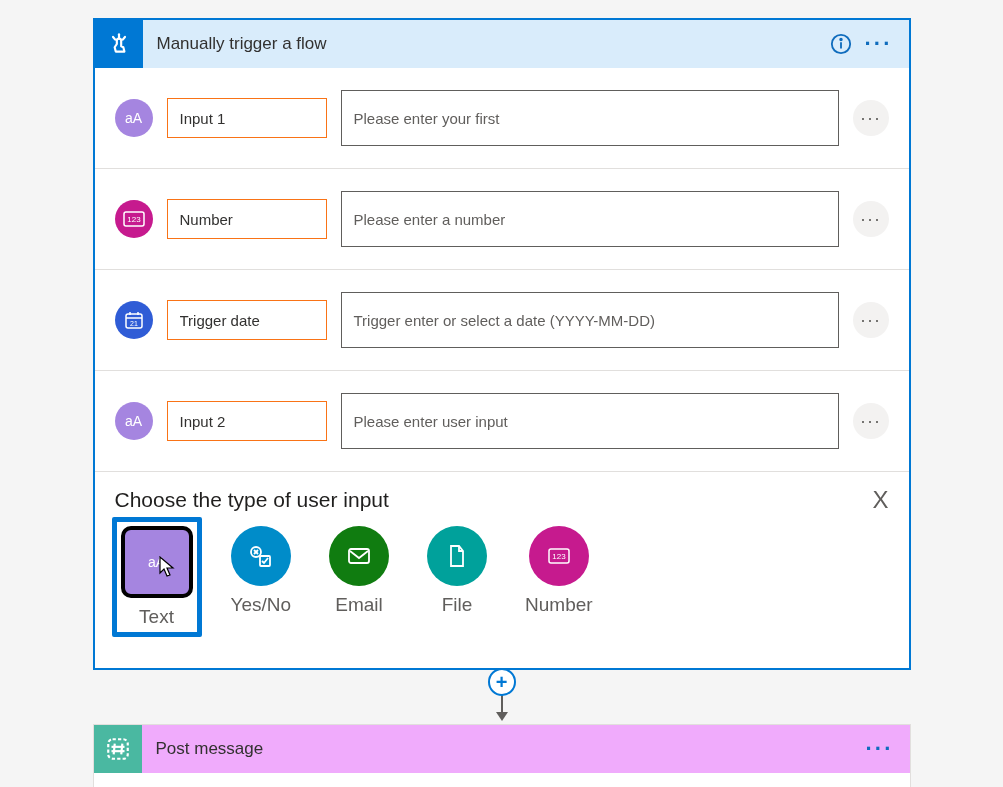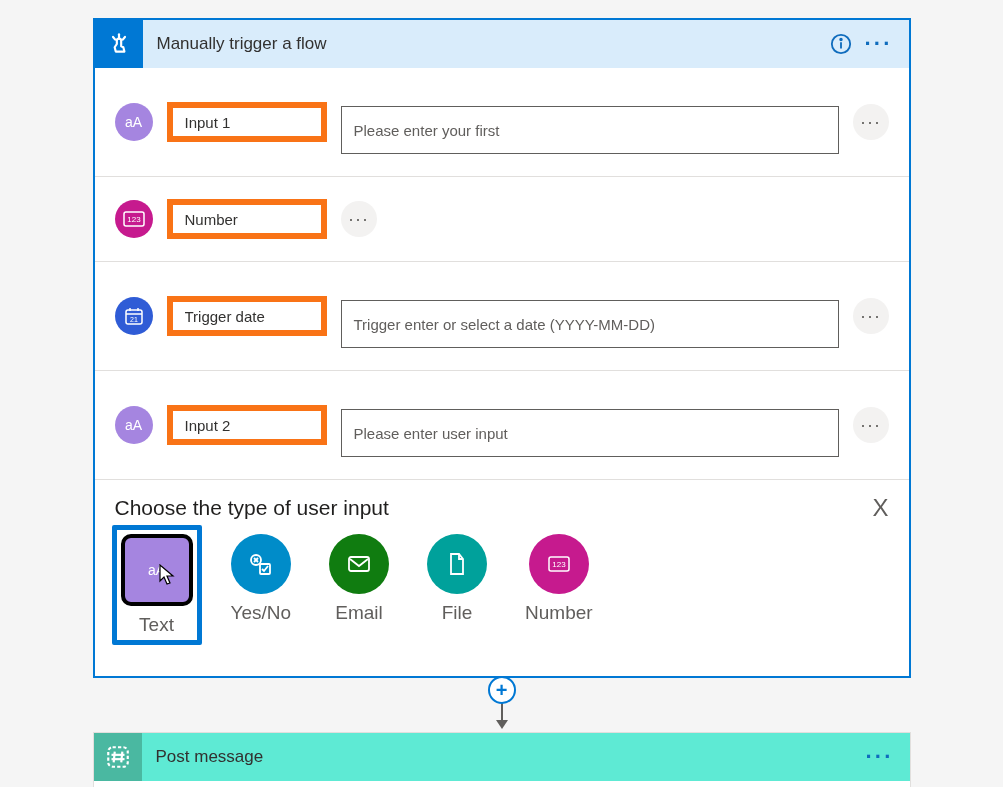--- a/index.html
+++ b/index.html
@@ -97,37 +97,36 @@
       color: #fff;
       flex-shrink: 0;
       font-size: 14px;
     }
     .badge-text { background: #a585e0; }
     .badge-number { background: #c61a8e; }
     .badge-date { background: #2f5cd6; }
     .input-name {
       width: 160px;
       height: 40px;
-      border: 6px solid #f97316;
+      border: 1px solid #f97316;
       padding: 0 12px;
       font-size: 15px;
       color: #323130;
       background: #fff;
     }
     .input-placeholder {
       flex: 1;
-      height: 48px;
+      height: 56px;
       border: 1px solid #605e5c;
       padding: 0 12px;
       font-size: 15px;
       color: #605e5c;
       background: #fff;
       display: flex;
       align-items: center;
-      margin-top: 16px;
     }
     .row-menu {
       width: 36px;
       height: 36px;
       border-radius: 50%;
       background: #f3f2f1;
       display: flex;
       align-items: center;
       justify-content: center;
       color: #605e5c;
@@ -225,21 +224,21 @@
     }
     .arrow-down {
       margin-top: -2px;
       color: #605e5c;
     }
     .post-card {
       border: 1px solid #e1dfdd;
       margin-top: 2px;
     }
     .post-card .card-header {
-      background: #5eead4;
+      background: #f0abfc;
     }
     .post-card .header-icon {
       background: #4ab8a1;
       color: #fff;
     }
     .post-body {
       padding: 14px 20px 10px 20px;
     }
     .post-field {
       width: 610px;
@@ -291,20 +290,21 @@
           <div class="row-menu">···</div>
         </div>
         <div class="input-row">
           <div class="round-badge badge-number">
             <svg width="22" height="16" viewBox="0 0 22 16">
               <rect x="1" y="1" width="20" height="14" rx="2" fill="none" stroke="#fff" stroke-width="1.5"></rect>
               <text x="11" y="11" text-anchor="middle" fill="#fff" font-size="8" font-family="sans-serif">123</text>
             </svg>
           </div>
           <input class="input-name" value="Number" style="">
+          <div class="input-placeholder">Please enter a number</div>
           <div class="row-menu">···</div>
         </div>
         <div class="input-row">
           <div class="round-badge badge-date">
             <svg width="20" height="20" viewBox="0 0 20 20">
               <rect x="2" y="4" width="16" height="14" rx="2" fill="none" stroke="#fff" stroke-width="1.5"></rect>
               <line x1="2" y1="8" x2="18" y2="8" stroke="#fff" stroke-width="1.5"></line>
               <line x1="6" y1="2" x2="6" y2="5" stroke="#fff" stroke-width="1.5"></line>
               <line x1="14" y1="2" x2="14" y2="5" stroke="#fff" stroke-width="1.5"></line>
               <text x="10" y="16" text-anchor="middle" fill="#fff" font-size="7">21</text>

